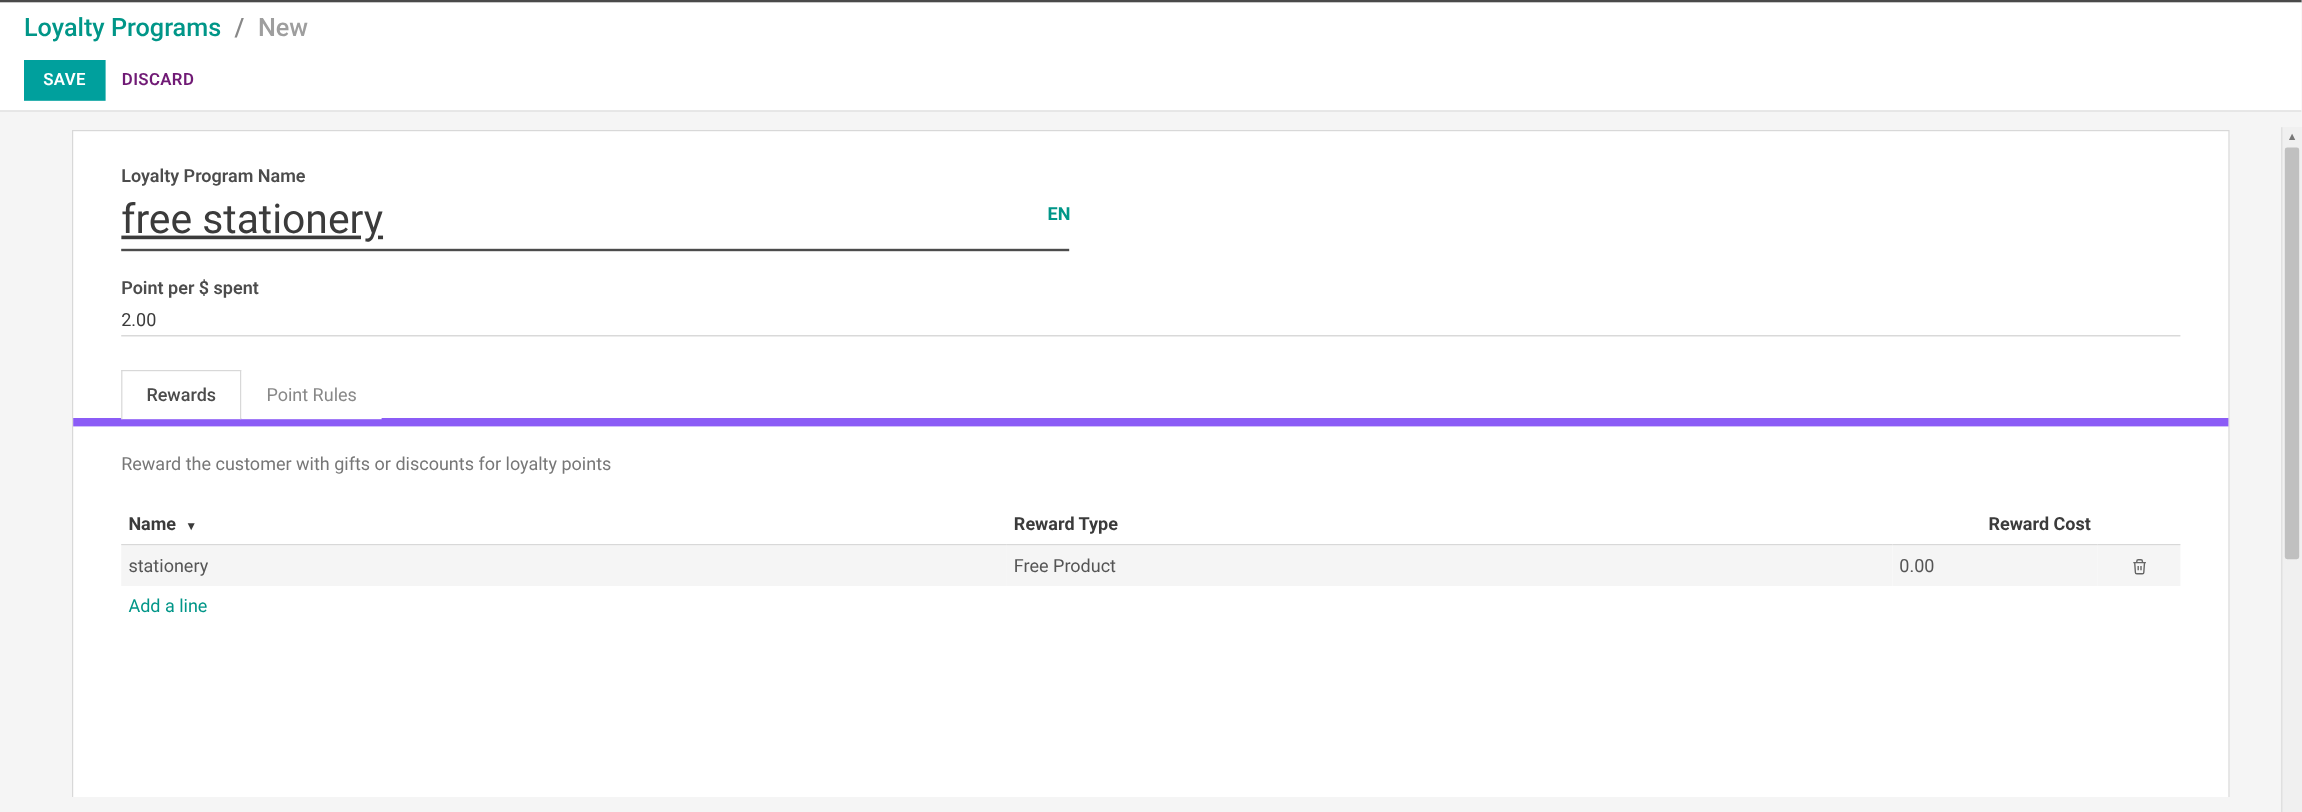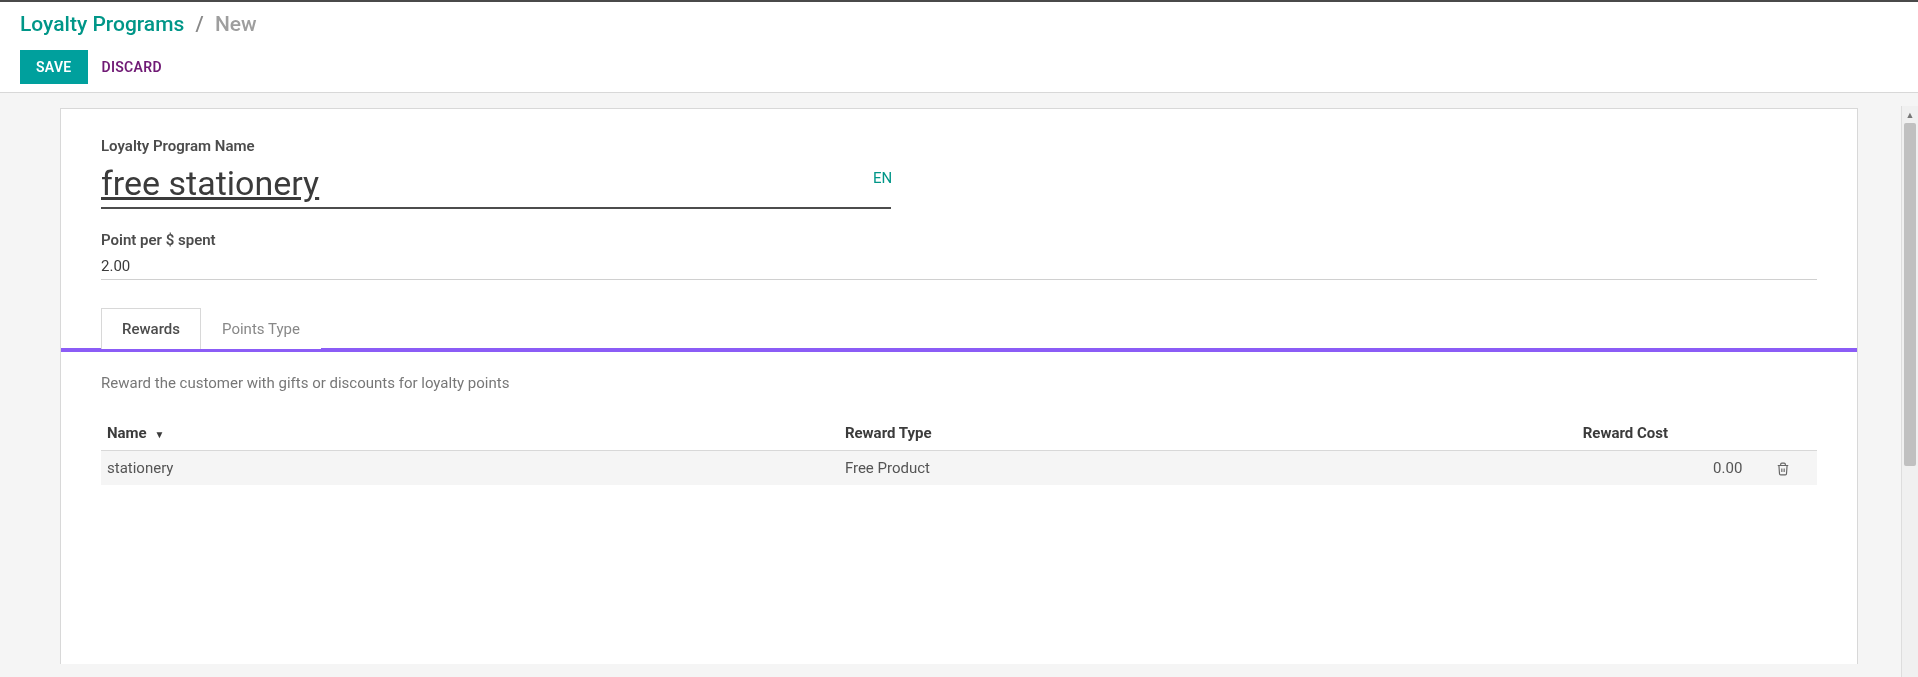--- a/index.html
+++ b/index.html
@@ -89,41 +89,41 @@
       font-size: 34px;
       font-weight: 400;
       padding: 4px 0;
       color: #3b3b3b;
       outline: none;
       text-decoration: underline;
     }
     .lang-badge {
       color: #009688;
       font-size: 15px;
-      font-weight: 400;
+      font-weight: 700;
       align-self: flex-start;
       margin-top: 10px;
       margin-left: -30px;
       cursor: pointer;
     }
     .secondary-field {
       margin-bottom: 28px;
     }
     .secondary-input {
       border: none;
       border-bottom: 1px solid #d0d0d0;
       font-size: 15px;
       color: #3b3b3b;
       padding: 4px 0;
       width: 100%;
       outline: none;
     }
     .tabs {
       display: flex;
-      border-bottom: 4px solid #8b5cf6;
+      border-bottom: 7px solid #8b5cf6;
       margin-left: -40px;
       margin-right: -40px;
       padding-left: 40px;
     }
     .tab {
       padding: 11px 20px;
       font-size: 15px;
       color: #888;
       cursor: pointer;
       border: 1px solid transparent;
@@ -154,36 +154,37 @@
     }
     .rewards-table th {
       text-align: left;
       font-size: 15px;
       font-weight: 700;
       color: #3b3b3b;
       padding: 8px 6px;
       border-bottom: 1px solid #d8d8d8;
     }
     .rewards-table th.col-cost {
+      text-align: right;
     }
     .sort-icon {
       font-size: 10px;
       margin-left: 4px;
     }
     .rewards-table td {
       font-size: 15px;
       color: #555;
       padding: 8px 6px;
     }
     .rewards-table tr.data-row {
       background: #f5f5f5;
     }
     .col-name { width: 43%; }
     .col-type { width: 43%; }
-    .col-cost { width: 10%; text-align: right; }
+    .col-cost { width: 10%; text-align: left; }
     .col-del { width: 4%; text-align: center; }
     .delete-icon {
       cursor: pointer;
       color: #666;
     }
     .delete-icon svg { width: 14px; height: 14px; vertical-align: middle; }
     .add-line {
       color: #009688;
       font-size: 15px;
       cursor: pointer;
@@ -240,21 +241,21 @@
       <span class="lang-badge">EN</span>
     </div>
 
     <div class="secondary-field">
       <label class="field-label">Point per $ spent</label>
       <input type="text" class="secondary-input" value="2.00" style="">
     </div>
 
     <div class="tabs">
       <div class="tab active">Rewards</div>
-      <div class="tab">Points Type</div>
+      <div class="tab">Point Rules</div>
     </div>
 
     <div class="tab-content">
       <div class="tab-desc">Reward the customer with gifts or discounts for loyalty points</div>
 
       <table class="rewards-table">
         <thead>
           <tr>
             <th class="col-name">
               <span>Name</span>
@@ -273,20 +274,25 @@
             <td class="col-del">
               <span class="delete-icon">
                 <svg viewBox="0 0 24 24" fill="none" stroke="currentColor" stroke-width="2">
                   <path d="M3 6h18M8 6V4a2 2 0 0 1 2-2h4a2 2 0 0 1 2 2v2M19 6l-1 14a2 2 0 0 1-2 2H8a2 2 0 0 1-2-2L5 6"></path>
                   <line x1="10" y1="11" x2="10" y2="17"></line>
                     <line x1="14" y1="11" x2="14" y2="17"></line>
                 </svg>
               </span>
             </td>
           </tr>
+          <tr>
+            <td colspan="4">
+              <span class="add-line">Add a line</span>
+            </td>
+          </tr>
         </tbody>
       </table>
     </div>
   </div>
 </div>
 
 <div class="scrollbar-track">
   <div class="scrollbar-up">▲</div>
   <div class="scrollbar-thumb" style="top:17px;"></div>
 </div>

